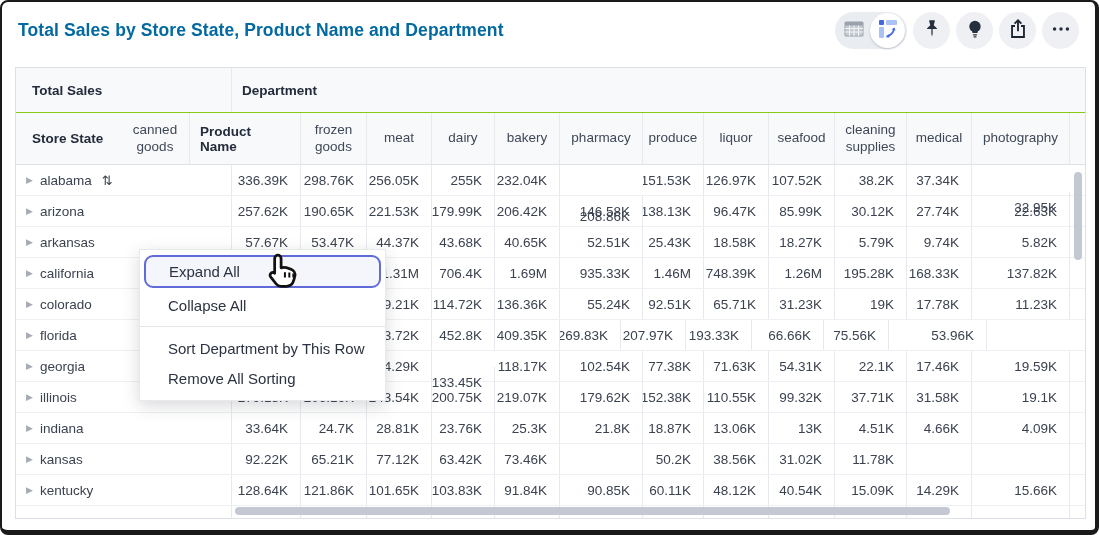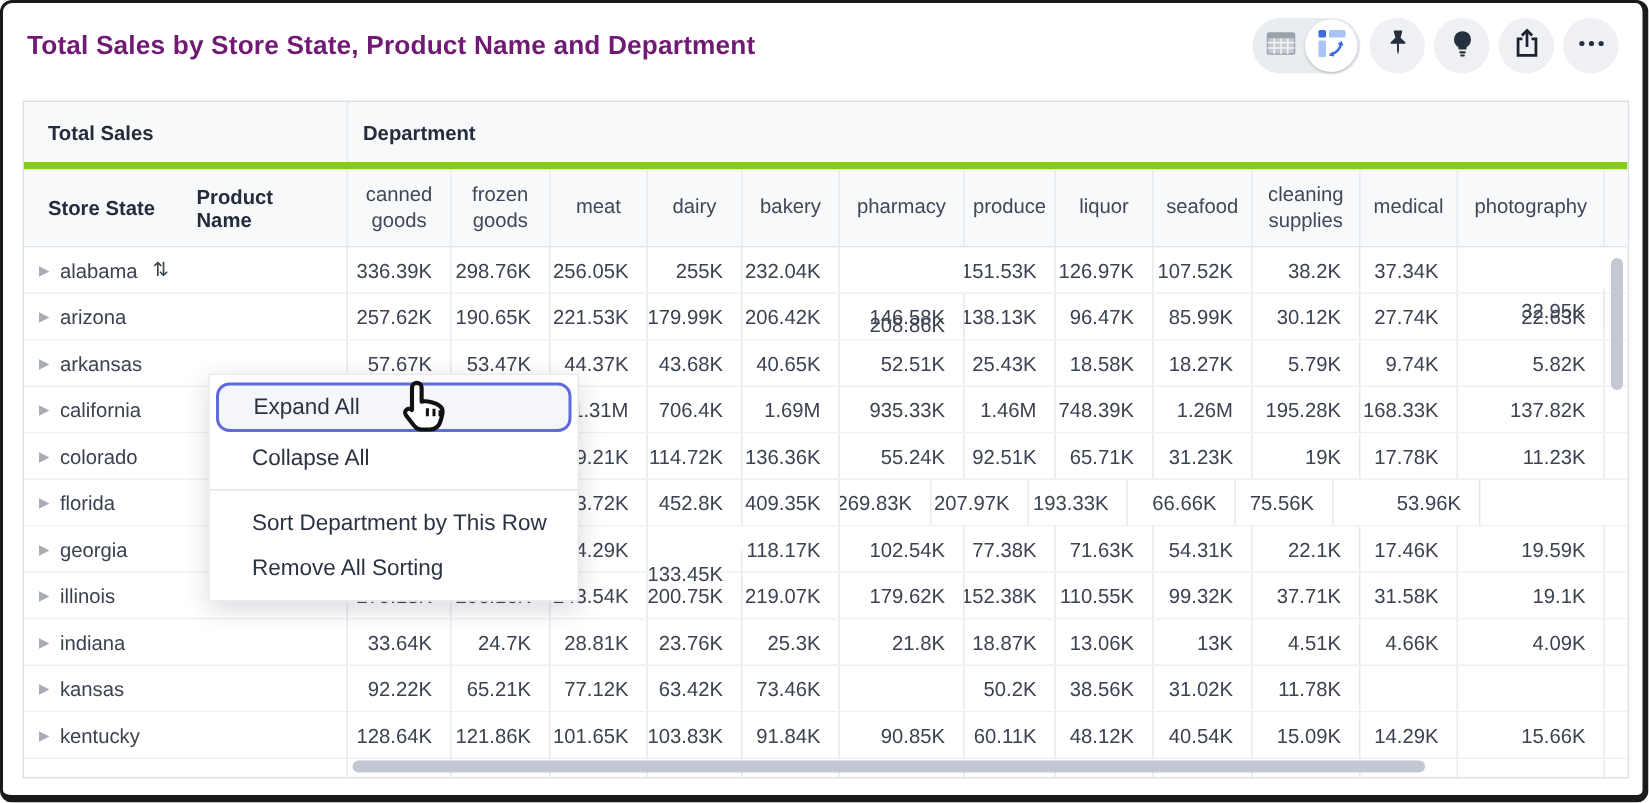--- a/index.html
+++ b/index.html
@@ -5,37 +5,37 @@
   html,body{margin:0;padding:0;background:#fff;}
   *{box-sizing:border-box;}
   .window{
     position:relative;width:1099px;height:535px;background:#fff;
     border:2px solid #1a1a1a;border-right-width:4px;border-bottom-width:5px;
     border-radius:8px;overflow:hidden;
     font-family:"Liberation Sans","DejaVu Sans",sans-serif;
   }
   .page-title{
     position:absolute;left:16px;top:18px;font-size:17.5px;font-weight:600;
-    color:#701a75;letter-spacing:.1px;
+    color:#0369a1;letter-spacing:.1px;
   }
   
   .toolbar{position:absolute;top:10px;right:16px;display:flex;align-items:center;gap:6px;}
   .pill{display:flex;align-items:center;background:#e9edf2;border-radius:19px;height:37px;padding:0 2px;}
   .pill-btn{width:33px;height:33px;border:none;background:transparent;border-radius:50%;
     display:flex;align-items:center;justify-content:center;padding:0;cursor:pointer;}
   .pill-btn.active{background:#fff;width:35px;height:35px;box-shadow:0 1px 2px rgba(40,50,70,.25);}
   .tb-btn{width:37px;height:37px;border:none;border-radius:50%;background:#eef0f4;
     display:flex;align-items:center;justify-content:center;padding:0;cursor:pointer;}
   
   .table-area{
     position:absolute;left:13px;top:65px;width:1071px;height:452px;
     border:1px solid #dde1e7;background:#fff;overflow:hidden;
   }
   .trow{display:flex;border-bottom:1px solid #eef0f3;height:31px;background:#fff;}
-  .trow.h1{height:45px;background:#f8f9fb;border-bottom:5px solid #84cc16;}
+  .trow.h1{height:45px;background:#f8f9fb;border-bottom:1px solid #84cc16;}
   .trow.h2{height:52px;background:#f8f9fb;border-bottom:1px solid #dfe3e8;}
   .trow.partial{height:14px;border-bottom:none;}
   .c{border-right:1px solid #e6e9ed;height:100%;display:flex;align-items:center;
      justify-content:flex-end;padding-right:12px;font-size:13.5px;color:#3b4250;overflow:hidden;}
   .c.last{border-right:none;}
   .c.fill{border-right:none;padding:0;}
   .hbold{font-weight:700;color:#232c3b;justify-content:flex-start;padding-left:16px;}
   .c.ch{justify-content:center;padding:0 4px;text-align:center;color:#3f4857;line-height:1.25;font-weight:400;}
   .c.lab{justify-content:flex-start;padding-left:10px;gap:7px;color:#3b4250;}
   .tri{color:#a6abb4;font-size:9px;line-height:1;flex:0 0 auto;}
@@ -130,23 +130,23 @@
     </button>
   </div>
 
   <div class="table-area">
     <div class="trow h1">
       <div class="c hbold" style="width:216px">Total Sales</div>
       <div class="c hbold noborder" style="flex:1;padding-left:10px">Department</div>
     </div>
     <div class="trow h2">
       <div class="c hbold noborder" style="width:105px">Store State</div>
-      <div class="c hbold" style="width:111px;padding-left:10px">Product Name</div>
-
-    <div class="c ch" style="width: 69px;">canned goods</div>
+      <div class="c ch" style="width: 69px;">canned goods</div>
+
+    <div class="c hbold" style="width:111px;padding-left:10px">Product Name</div>
         <div class="c ch" style="width: 66px;">frozen goods</div>
         <div class="c ch" style="width: 65px;">meat</div>
         <div class="c ch" style="width: 63px;">dairy</div>
         <div class="c ch" style="width: 65px;">bakery</div>
         <div class="c ch" style="width: 83px;">pharmacy</div>
         <div class="c ch" style="width: 61px;">produce</div>
         <div class="c ch" style="width: 65px;">liquor</div>
         <div class="c ch" style="width: 66px;">seafood</div>
         <div class="c ch" style="width: 72px;">cleaning supplies</div>
         <div class="c ch" style="width: 65px;">medical</div>

